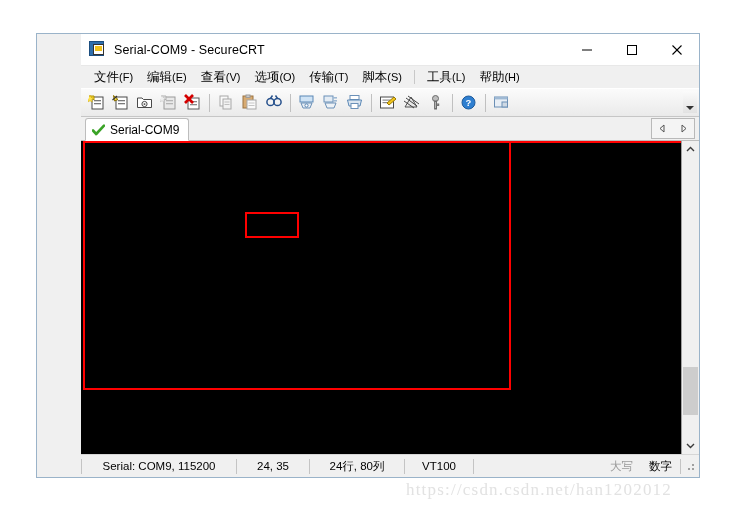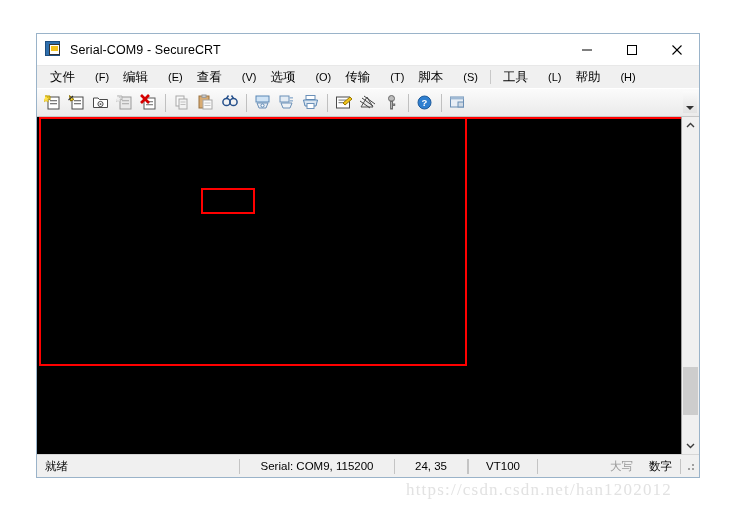--- a/index.html
+++ b/index.html
@@ -11,21 +11,21 @@
   }
   #page { position: relative; width: 736px; height: 507px; background: #ffffff; }
 
   
   #window {
     position: absolute; left: 36px; top: 33px;
     width: 664px; height: 445px;
     background: #f0f0f0;
     border: 1px solid #9ab3c9;
     box-sizing: border-box;
-    display: flex; flex-direction: column;
+    display: flex; flex-direction: column; padding-left: 44px;
   }
 
   
   #titlebar {
     height: 31px; min-height: 31px;
     background: #ffffff;
     display: flex; align-items: center;
     border-bottom: 1px solid #e8e8e8;
   }
   #app-icon {
@@ -49,21 +49,21 @@
   
   #menubar {
     height: 22px; min-height: 22px;
     display: flex; align-items: center;
     background: #f0f0f0;
     padding-left: 6px;
     font-size: 12px;
   }
   .menu-item {
     padding: 2px 7px; color: #000; white-space: nowrap;
-    display: flex; align-items: baseline; gap: 20px;
+    display: flex; align-items: baseline;
   }
   .menu-item .mn { font-size: 12.5px; }
   .menu-item .mk { font-size: 11px; }
   .menu-sep { width:1px; height:14px; background:#c8c8c8; margin: 0 5px; }
 
   
   #toolbar {
     height: 27px; min-height: 27px;
     background: linear-gradient(#fbfbfb, #eaeaea);
     border-top: 1px solid #ffffff;
@@ -386,20 +386,42 @@
           <rect x="1.5" y="3" width="13" height="10" fill="#e8eef5" stroke="#6b8fb5"></rect>
           <rect x="1.5" y="3" width="13" height="2.4" fill="#9fb9d4"></rect>
           <rect x="9" y="8" width="5.5" height="5" fill="#cfd9e4" stroke="#6b8fb5"></rect>
         </svg>
       </div>
       <div id="tb-overflow">
         <div class="tri"></div>
       </div>
     </div>
 
+    <div id="tabbar">
+      <div id="tab-active">
+        <span id="tab-check">
+          <svg width="13" height="12" viewBox="0 0 13 12">
+            <path d="M1 6.5 L4.2 10 L12 1.6" fill="none" stroke="#3aa327" stroke-width="2.6" stroke-linecap="round" stroke-linejoin="round"></path>
+          </svg>
+        </span>
+        <span>Serial-COM9</span>
+      </div>
+      <div id="tabnav">
+        <div class="tabnav-btn">
+          <svg width="9" height="9" viewBox="0 0 9 9">
+              <path d="M6 1 L2 4.5 L6 8 Z" fill="none" stroke="#555" stroke-width="1"></path>
+            </svg>
+        </div>
+        <div class="tabnav-btn">
+          <svg width="9" height="9" viewBox="0 0 9 9">
+              <path d="M3 1 L7 4.5 L3 8 Z" fill="none" stroke="#555" stroke-width="1"></path>
+            </svg>
+        </div>
+      </div>
+    </div>
 
     <div id="term-wrap">
       <div id="term" style="color: rgb(0, 224, 0); background: rgb(0, 0, 0);"><div class="line">##### Select the fuction #####</div><div class="line">[1] Flash all image</div><div class="line">[2] Flash u-boot</div><div class="line">[3] Flash kernel</div><div class="line">[4] Flash system</div><div class="line">[5] Exit</div><div class="line">Enter your Selection:2</div><div class="line">&nbsp;</div><div class="line">NAND erase: device 0 offset 0x0, size 0x200000</div><div class="line">Erasing at 0x180000 -- 100% complete.</div><div class="line">OK</div><div class="line">reading u-boot.bin</div><div class="line">&nbsp;</div><div class="line">260 bytes read</div><div class="line">&nbsp;</div><div class="line">NAND write: device 0 offset 0x0, size 0x200000</div><div class="line"> 1032192 bytes written: OK</div><div class="line">&nbsp;</div><div class="line">##### flash from SDcard  #####</div><div class="line">&nbsp;</div><div class="line">##### Select the fuction #####</div><div class="line">[1] Flash all image</div><div class="line">[2] Flash u-boot</div><div class="line">[3] Flash kernel</div></div>
       <div class="annot" id="annot-main" style="border-color: rgb(255, 0, 0);"></div>
       <div class="annot" id="annot-sel" style="border-color: rgb(255, 0, 0);"></div>
       <div id="annot-bottom" style="background: rgb(255, 0, 0);"></div>
       <div id="term-scroll">
         <div class="sb-arrow">
           <svg width="9" height="7" viewBox="0 0 9 7">
               <path d="M1 5 L4.5 1.5 L8 5" fill="none" stroke="#3a3a3a" stroke-width="1.4"></path>
@@ -410,26 +432,26 @@
         </div>
         <div class="sb-arrow">
           <svg width="9" height="7" viewBox="0 0 9 7">
               <path d="M1 2 L4.5 5.5 L8 2" fill="none" stroke="#3a3a3a" stroke-width="1.4"></path>
             </svg>
         </div>
       </div>
     </div>
 
     <div id="statusbar">
-      <div class="sb-cell" style="width:186px">就绪</div>
       <div class="sb-div"></div>
       <div class="sb-cell" style="width:138px;justify-content:center">Serial: COM9, 115200</div>
       <div class="sb-div"></div>
       <div class="sb-cell" style="width:56px;justify-content:center">24, 35</div>
       <div class="sb-div"></div>
+      <div class="sb-cell" style="width:78px;justify-content:center">24行, 80列</div>
       <div class="sb-div"></div>
       <div class="sb-cell" style="width:52px;justify-content:center">VT100</div>
       <div class="sb-div"></div>
       <div class="sb-cell" style="flex:1"></div>
       <div class="sb-cell" style="color:#9a9a9a">大写</div>
       <div class="sb-cell">数字</div>
       <div class="sb-div"></div>
       <div class="sb-grip">
         <i style="left:9px;top:9px"></i>
           <i style="left:5px;top:9px"></i>

